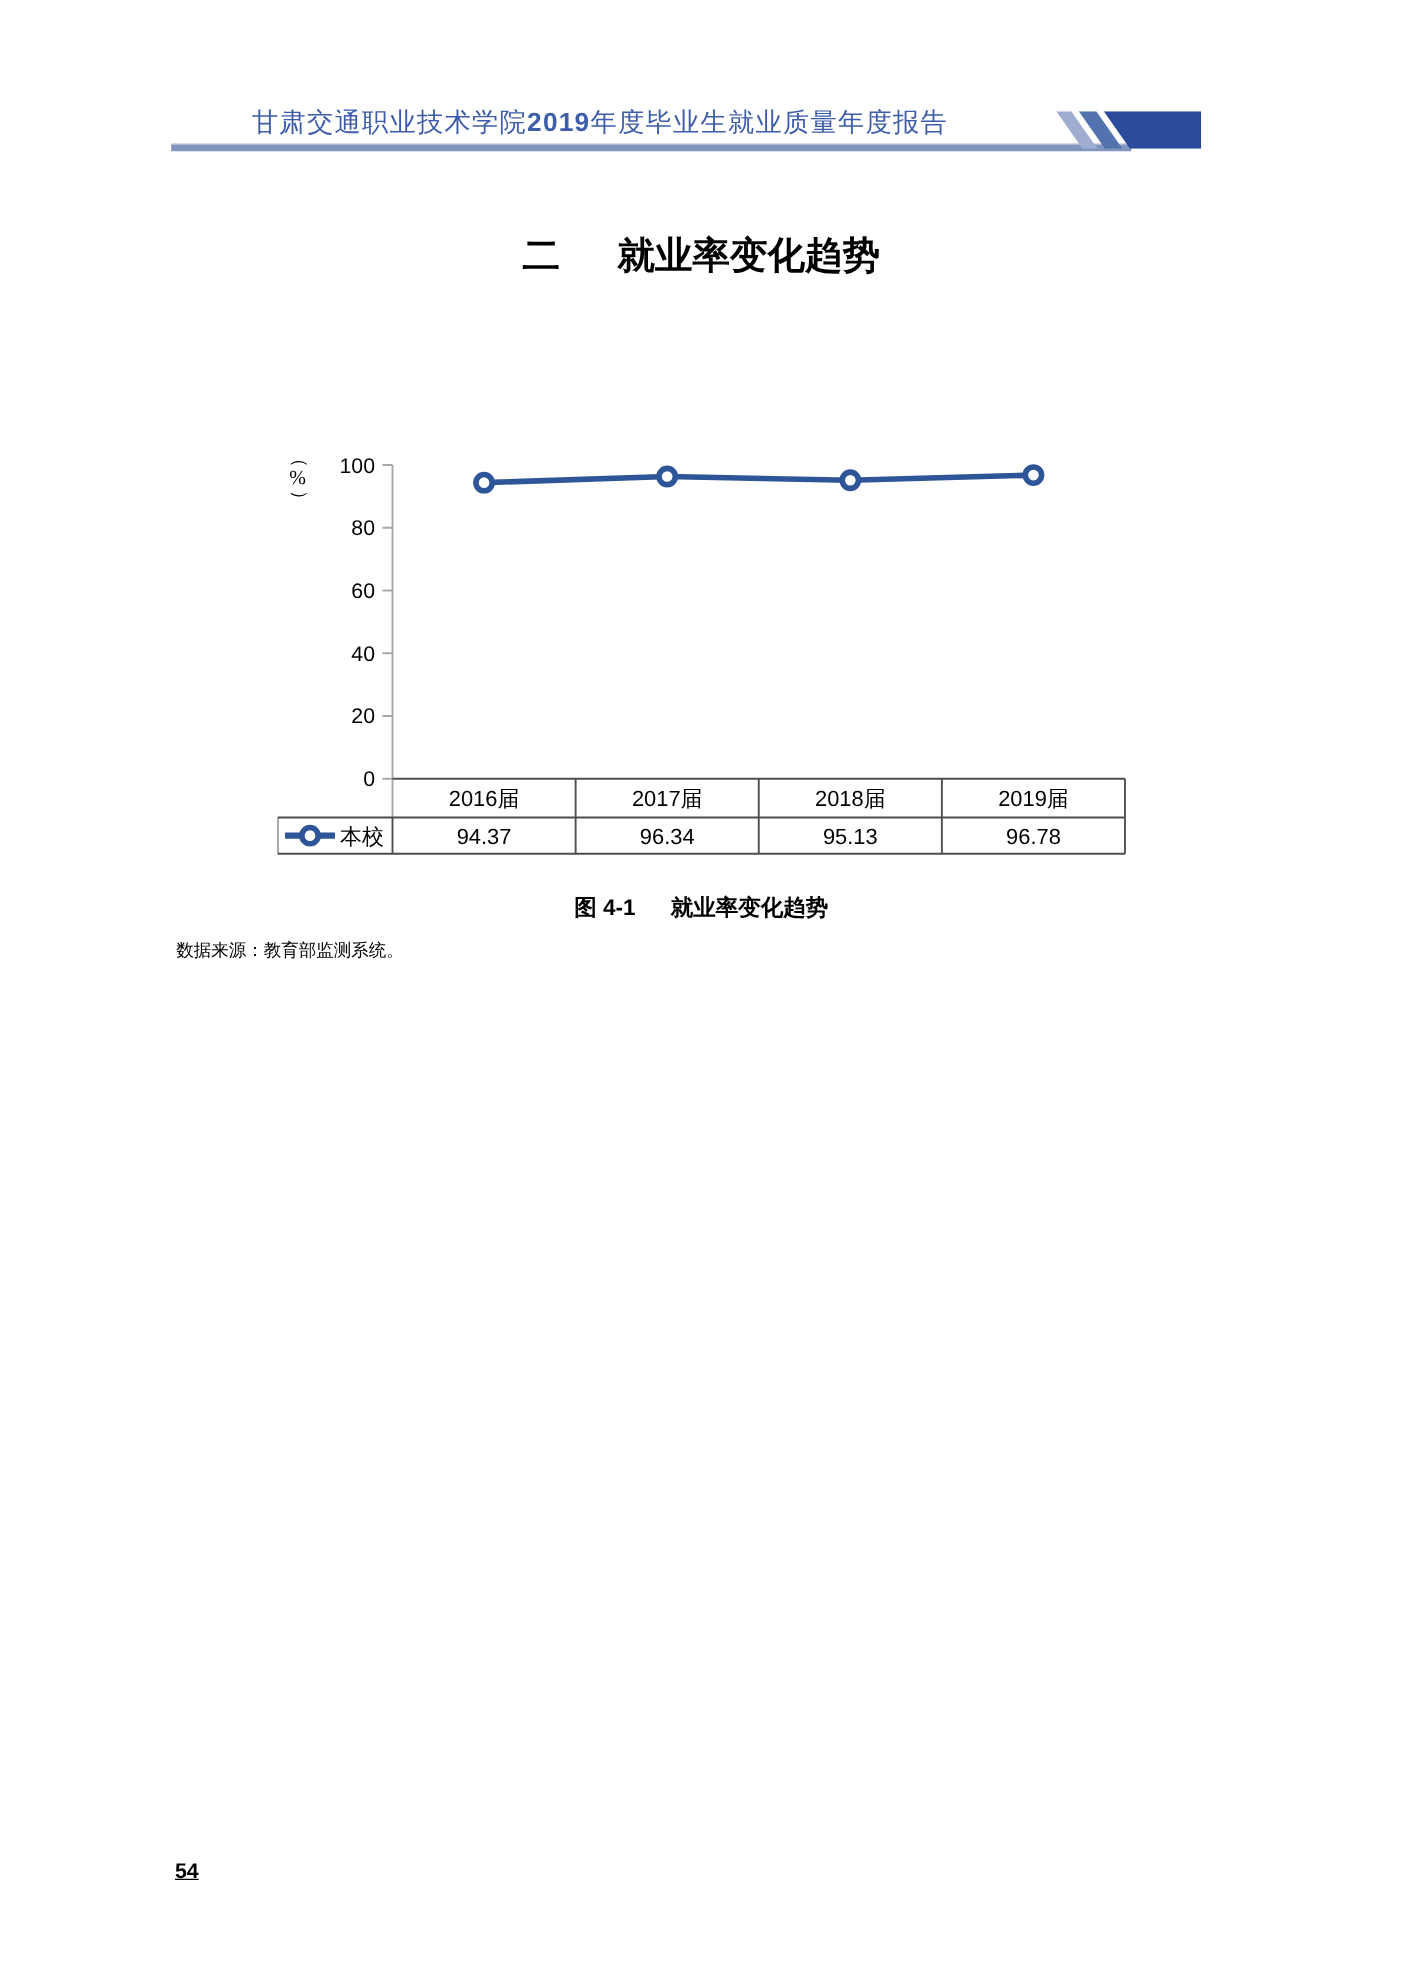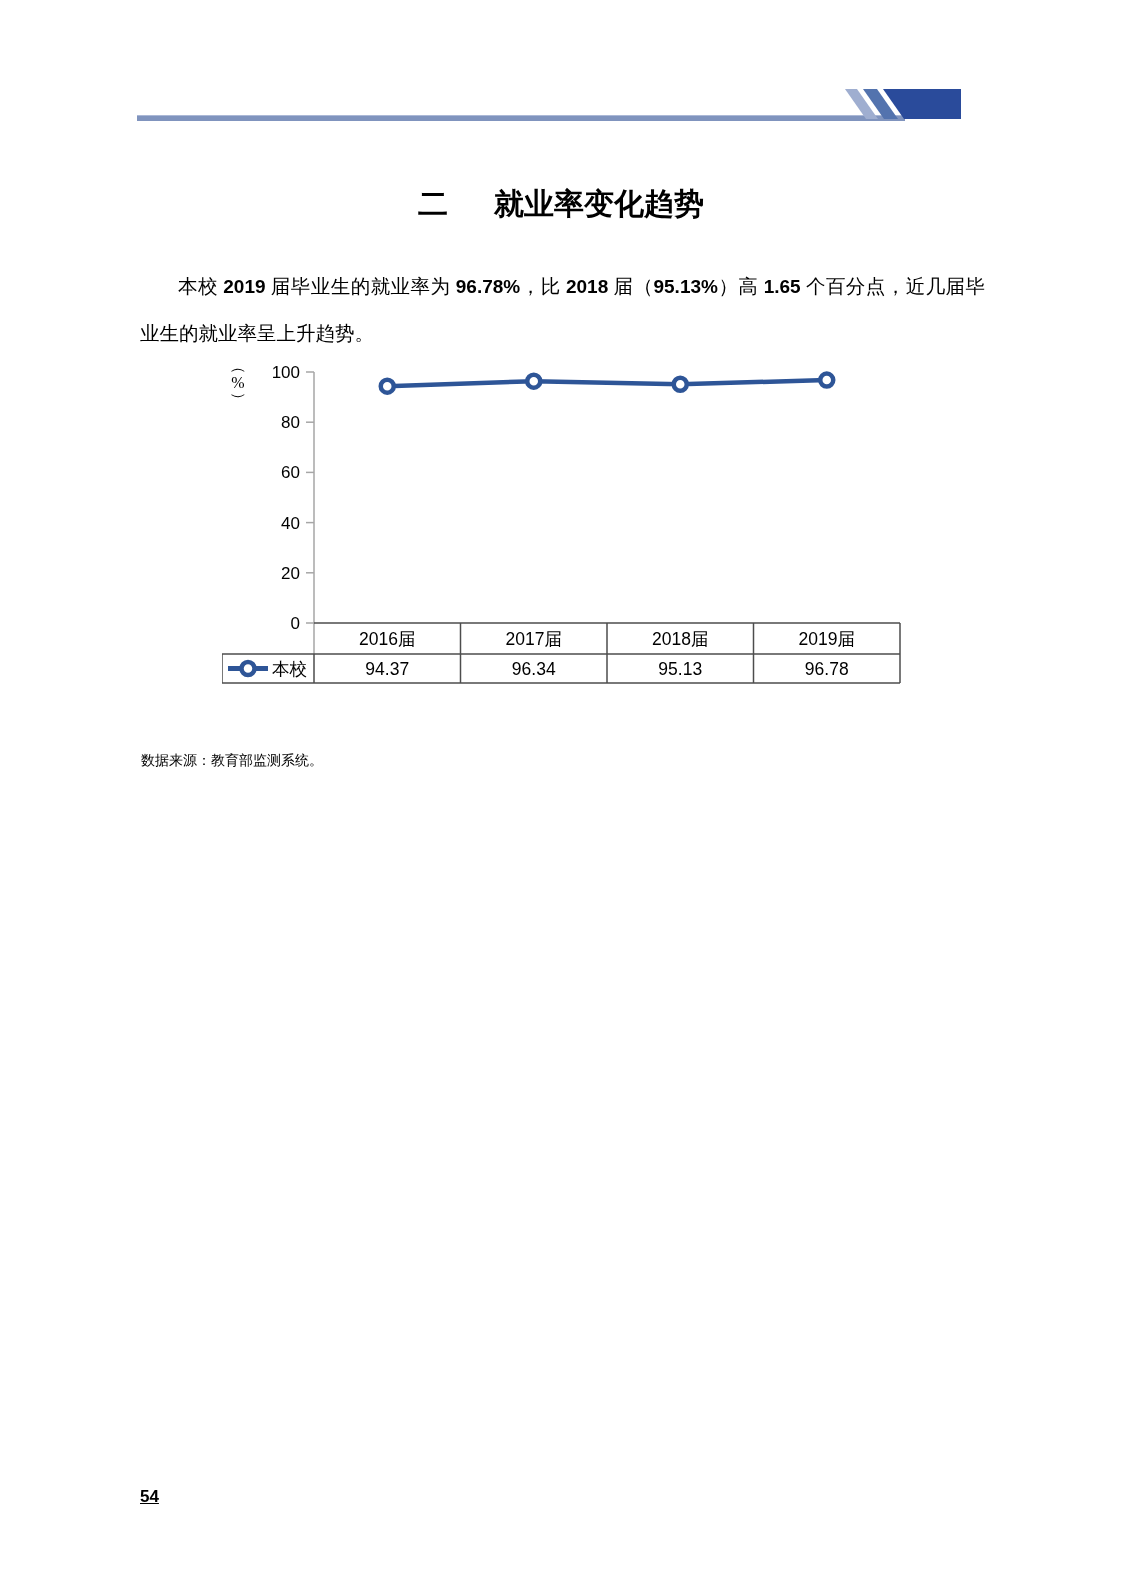--- a/index.html
+++ b/index.html
@@ -107,33 +107,33 @@
     font-size: 17px;
     color: #000;
     text-decoration: underline;
   }
 </style>
 </head>
 <body>
 
 <div class="page">
 
+  <div class="header-title"><span>甘肃交通职业技术学院</span><b>2019</b><span>年度毕业生就业质量年度报告</span></div>
   <div class="header-rule"></div>
   <svg class="header-deco" viewBox="0 0 116 30">
     <polygon points="0,0 12,0 33,30 21,30" fill="#9FAED0"></polygon>
     <polygon points="18,0 32,0 53,30 39,30" fill="#5373AE"></polygon>
     <polygon points="38,0 116,0 116,30 59,30" fill="#2A4B9B"></polygon>
   </svg>
 
   <div class="section-title">
     <span>二</span>
     <span>就业率变化趋势</span>
   </div>
 
-  <p class="body-paragraph"><span>本校 </span><b>2019</b><span> 届毕业生的就业率为 </span><b>96.78%</b><span>，比 </span><b>2018</b><span> 届（</span><b>95.13%</b><span>）高 </span><b>1.65</b><span> 个百分点，近几届毕业生的就业率呈上升趋势。</span></p>
 
   <div class="figure-wrap">
     <div class="y-unit">
       <span class="paren">（</span>
       <span class="pct">%</span>
       <span class="paren">）</span>
     </div>
     <svg id="chart-svg" width="692" height="334" viewBox="0 0 692 334">
         <line x1="92" y1="19" x2="92" y2="301" stroke="#A6A6A6" stroke-width="1.5"></line>
         <line x1="84" y1="270" x2="92" y2="270" stroke="#A6A6A6" stroke-width="1.5"></line>
@@ -173,17 +173,20 @@
         <circle cx="26" cy="315.5" r="6.5" fill="#FFFFFF" stroke="#2E5597" stroke-width="4.5"></circle>
         <text x="50" y="322" text-anchor="start" font-size="17.5" font-family="&quot;Liberation Serif&quot;, serif">本校</text>
         <polyline points="165.25,33.13129999999998 311.75,28.1866 458.25,31.223700000000008 604.75,27.0822" fill="none" stroke="#2E5597" stroke-width="4.5" stroke-linecap="round"></polyline>
         <circle cx="165.25" cy="33.13129999999998" r="6.5" fill="#FFFFFF" stroke="#2E5597" stroke-width="4.5"></circle>
         <circle cx="311.75" cy="28.1866" r="6.5" fill="#FFFFFF" stroke="#2E5597" stroke-width="4.5"></circle>
         <circle cx="458.25" cy="31.223700000000008" r="6.5" fill="#FFFFFF" stroke="#2E5597" stroke-width="4.5"></circle>
         <circle cx="604.75" cy="27.0822" r="6.5" fill="#FFFFFF" stroke="#2E5597" stroke-width="4.5"></circle>
       </svg>
   </div>
 
+  <div class="figure-caption">
+    <span class="cap-label">图 4-1</span><span>就业率变化趋势</span>
+  </div>
   <div class="data-source">数据来源：教育部监测系统。</div>
 
   <div class="page-number">54</div>
 
 </div>
 
 </body></html>

